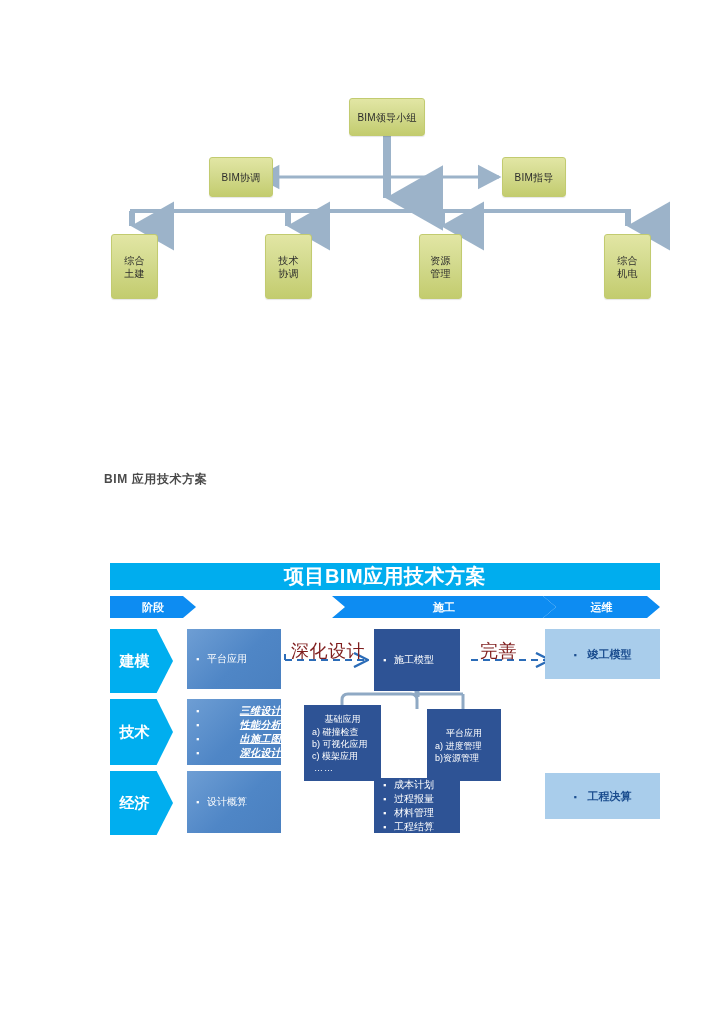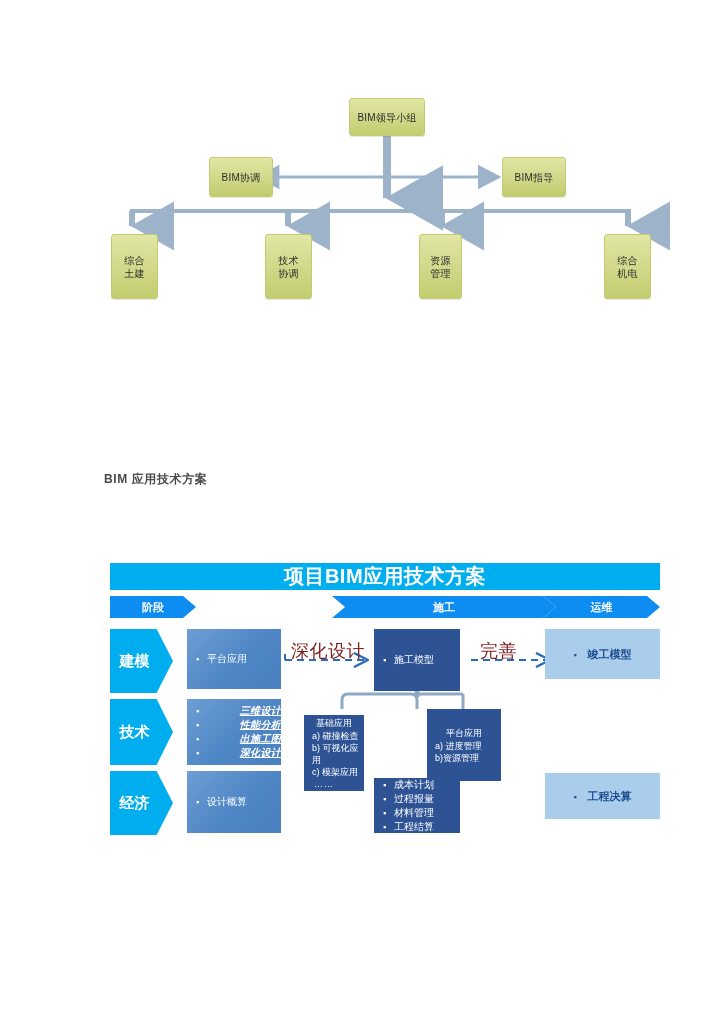--- a/index.html
+++ b/index.html
@@ -328,21 +328,21 @@
           <span class="dot">▪</span>
           <span class="txt">深化设计</span>
         </div>
       </div>
     <div class="tp-box mid-blue" id="box-design_budget" style="left: 77px; top: 208px; width: 94px; height: 62px;">
         <div class="bullet-line">
           <span class="dot">▪</span>
           <span class="txt">设计概算</span>
         </div>
       </div>
-    <div class="tp-box navy" id="box-basic_app" style="left: 194px; top: 152px; width: 60px; height: 76px;">
+    <div class="tp-box navy" id="box-basic_app" style="left: 194px; top: 142px; width: 77px; height: 76px;">
         <div class="sub-head">基础应用</div>
         <div class="sub-item">a)  碰撞检查</div>
         <div class="sub-item">b)  可视化应用</div>
         <div class="sub-item">c)  模架应用</div>
         <div class="sub-ellipsis">……</div>
       </div>
     <div class="tp-box navy" id="box-platform_app" style="left: 317px; top: 146px; width: 74px; height: 72px;">
         <div class="sub-head">平台应用</div>
         <div class="sub-item">a) 进度管理</div>
         <div class="sub-item">b)资源管理</div>

